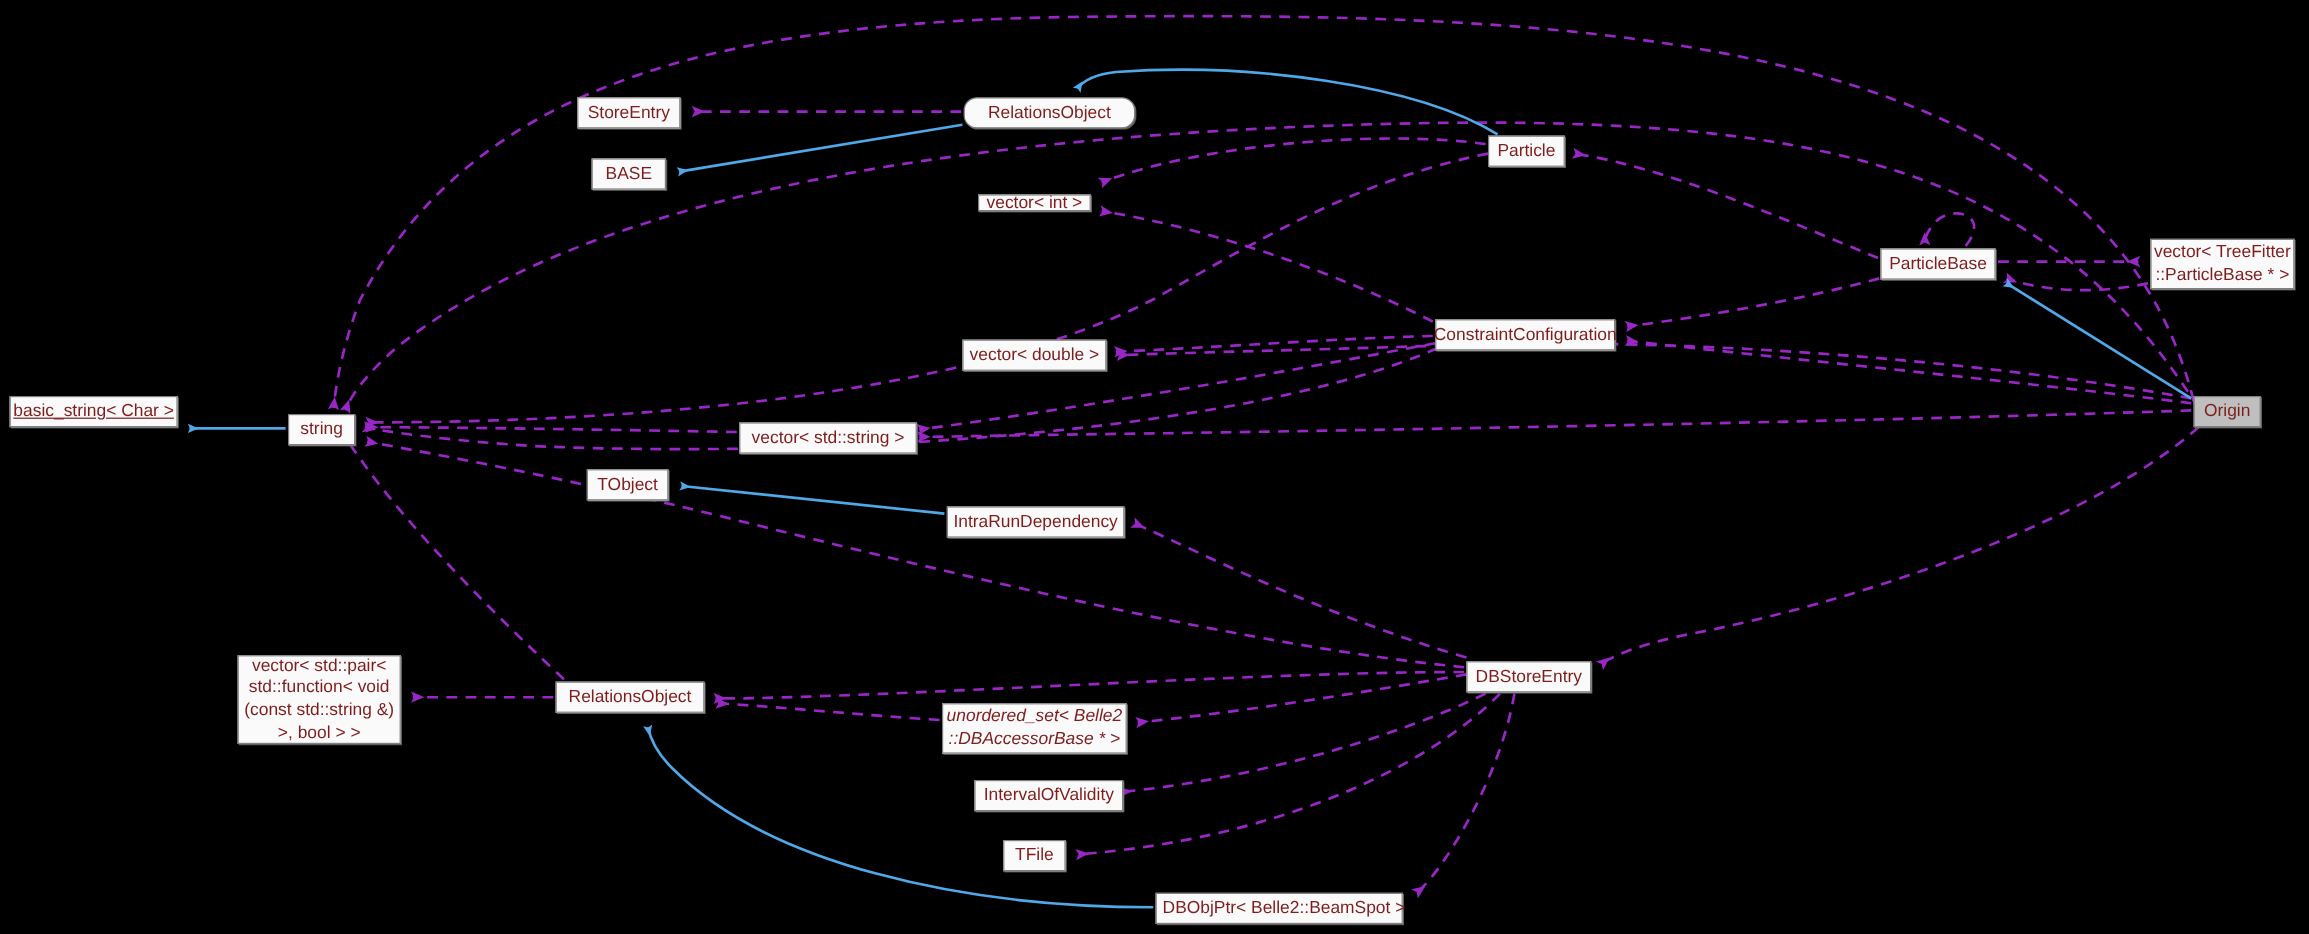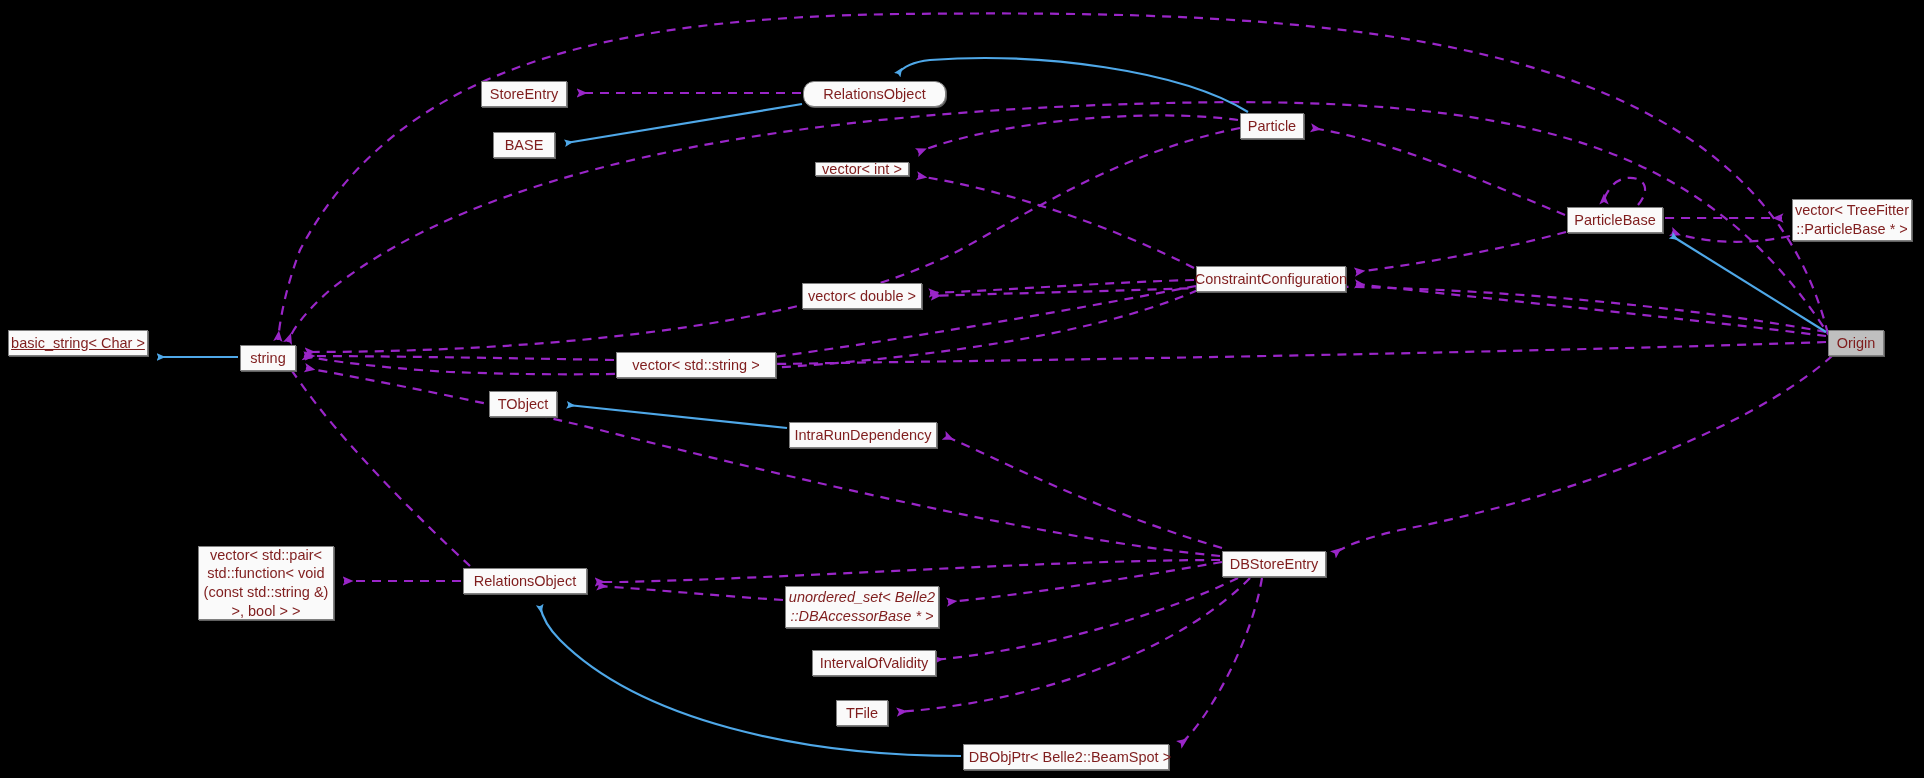--- a/index.html
+++ b/index.html
@@ -148,21 +148,21 @@
       <div class="node" style="left: 493px; top: 132px; width: 62px; height: 26px;">BASE</div>
       <div class="node" style="left: 489px; top: 391px; width: 68px; height: 26px;">TObject</div>
       <div class="node" style="left: 198px; top: 546px; width: 136px; height: 74px;">vector&lt; std::pair&lt;
 std::function&lt; void
 (const std::string &amp;)
 &gt;, bool &gt; &gt;</div>
       <div class="node" style="left: 463px; top: 568px; width: 124px; height: 26px;">RelationsObject</div>
       <div class="node" style="left: 803px; top: 81px; width: 143px; height: 26px; border-radius: 11px;">RelationsObject</div>
       <div class="node" style="left: 815px; top: 162px; width: 94px; height: 14px; text-align: center;">vector&lt; int &gt;</div>
       <div class="node" style="left: 802px; top: 283px; width: 120px; height: 26px;">vector&lt; double &gt;</div>
-      <div class="node" style="left: 616px; top: 352px; width: 160px; height: 26px;">vector&lt; std::string &gt;</div>
+      <div class="node" style="left: 616px; top: 352px; width: 148px; height: 26px;">vector&lt; std::string &gt;</div>
       <div class="node" style="left: 789px; top: 422px; width: 148px; height: 26px;">IntraRunDependency</div>
       <div class="node" style="left: 785px; top: 586px; width: 154px; height: 42px; font-style: italic;">unordered_set&lt; Belle2
 ::DBAccessorBase * &gt;</div>
       <div class="node" style="left: 800px; top: 650px; width: 124px; height: 26px; margin-left: 12px;">IntervalOfValidity</div>
       <div class="node" style="left: 836px; top: 700px; width: 52px; height: 26px;">TFile</div>
       <div class="node" style="left: 963px; top: 744px; width: 206px; height: 26px; padding-left: 14px;">DBObjPtr&lt; Belle2::BeamSpot &gt;</div>
       <div class="node" style="left: 1222px; top: 551px; width: 104px; height: 26px;">DBStoreEntry</div>
       <div class="node" style="left: 1240px; top: 113px; width: 64px; height: 26px;">Particle</div>
       <div class="node" style="left: 1196px; top: 266px; width: 150px; height: 26px;">ConstraintConfiguration</div>
       <div class="node" style="left: 1567px; top: 207px; width: 96px; height: 26px;">ParticleBase</div>

